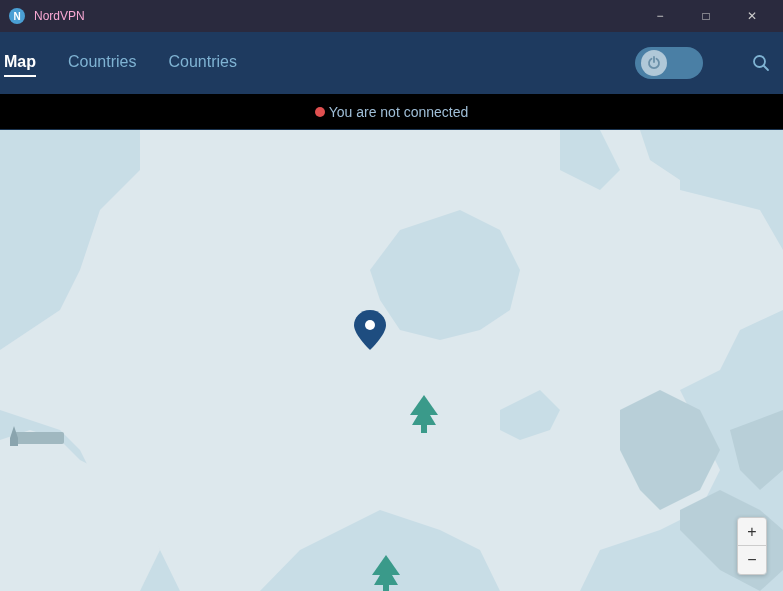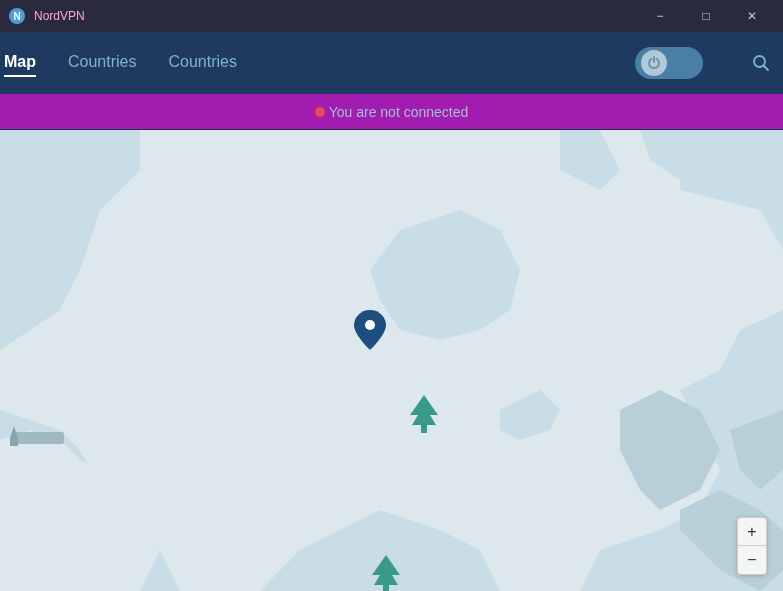--- a/index.html
+++ b/index.html
@@ -113,21 +113,21 @@
       display: flex;
       align-items: center;
       justify-content: center;
       color: #7fb3d3;
     }
 
     
     .status-bar {
       width: 100%;
       height: 36px;
-      background: #a21caf;
+      background: #000000;
       display: flex;
       align-items: center;
       justify-content: center;
       gap: 4px;
       border-bottom: 1px solid #1a334f;
     }
     .status-dot {
       width: 10px;
       height: 10px;
       border-radius: 50%;

